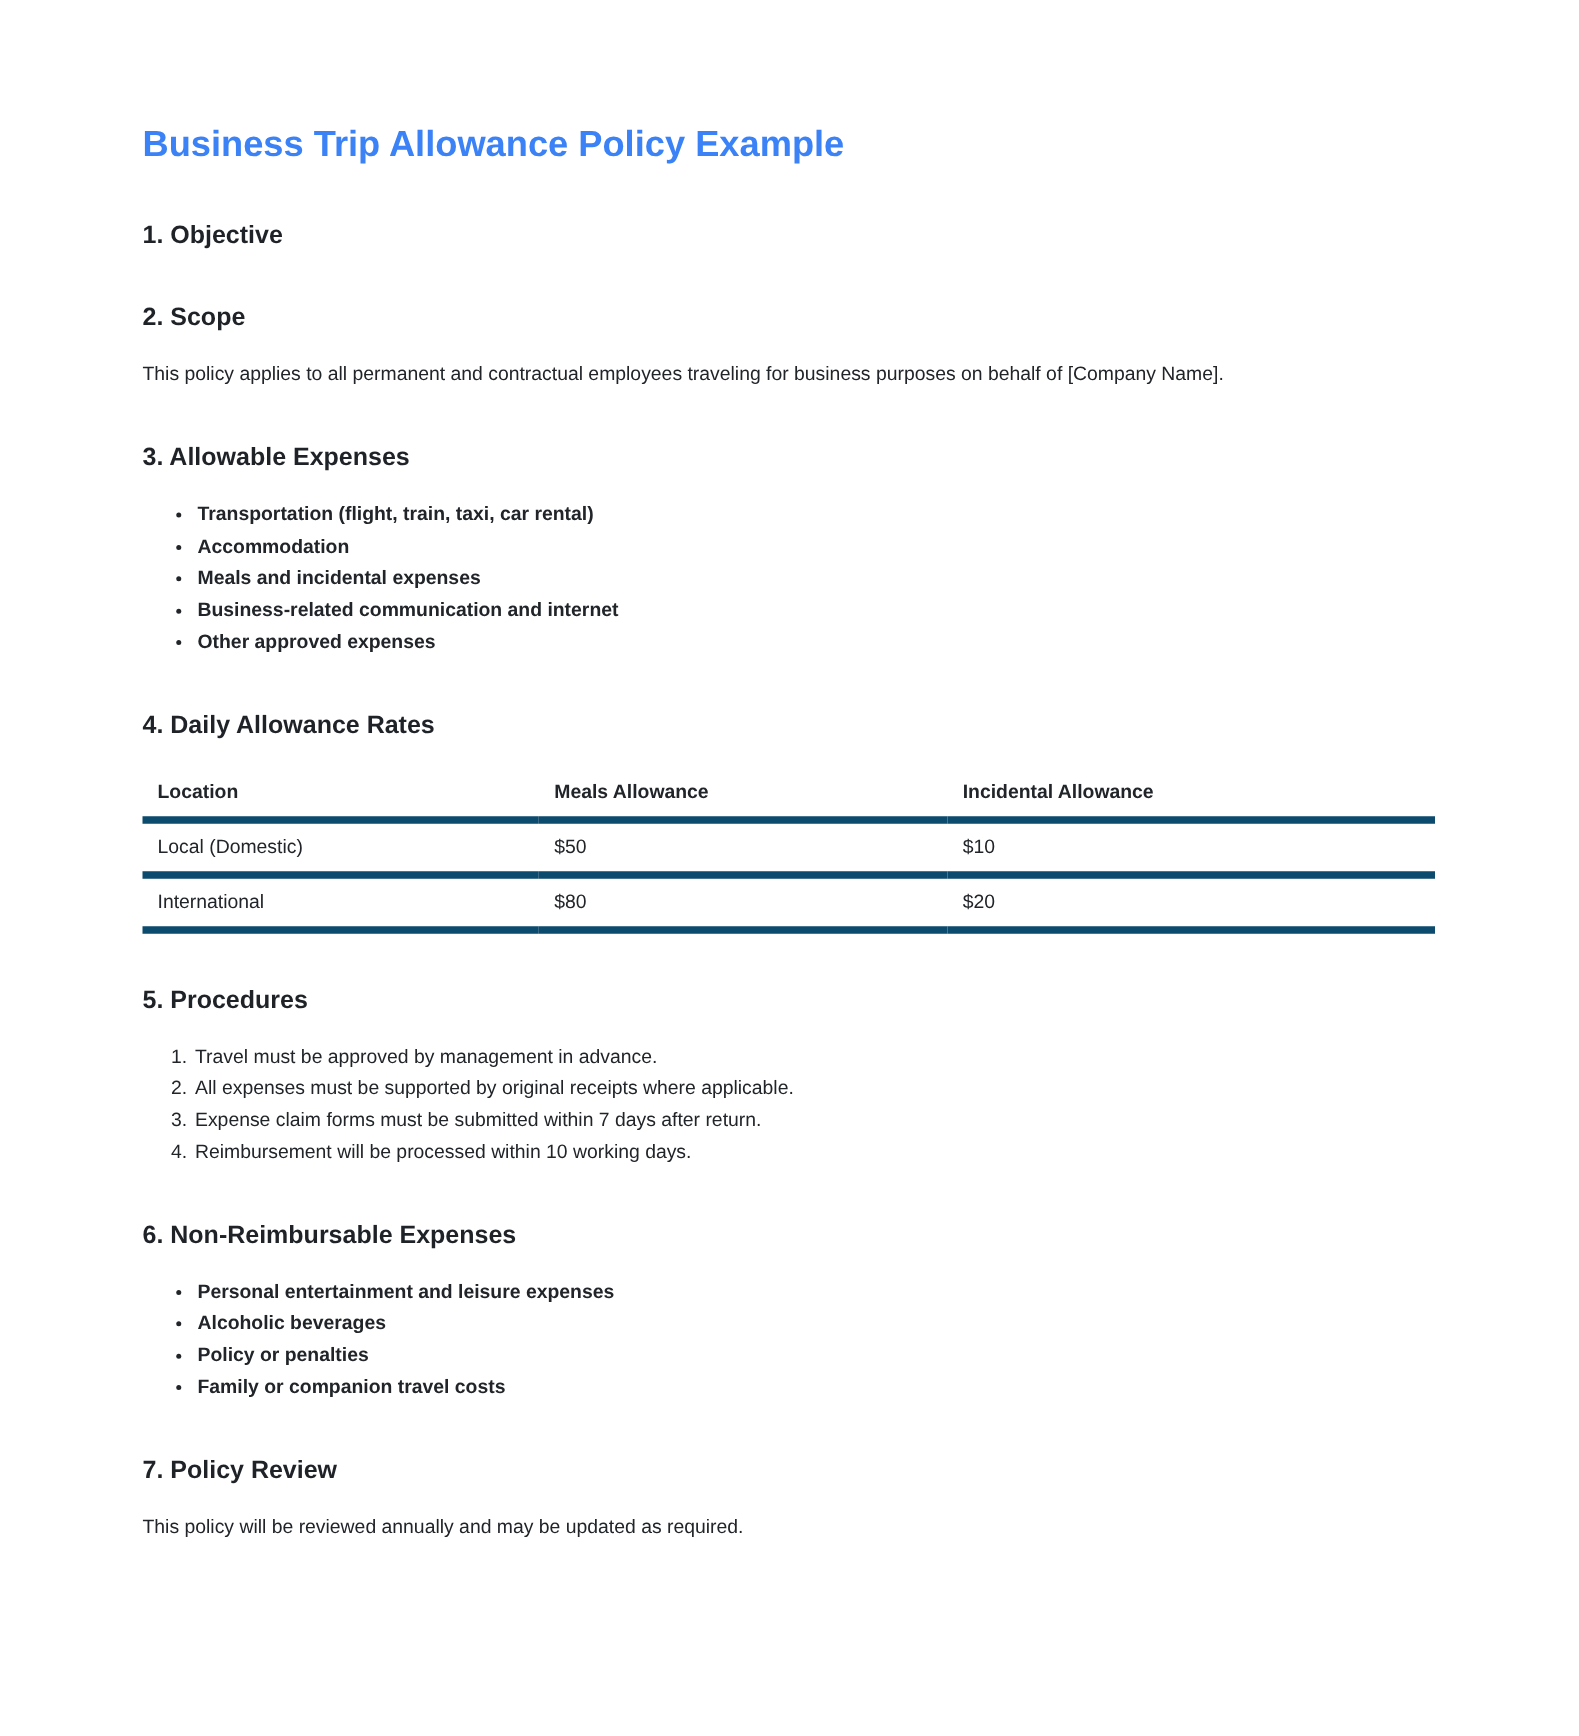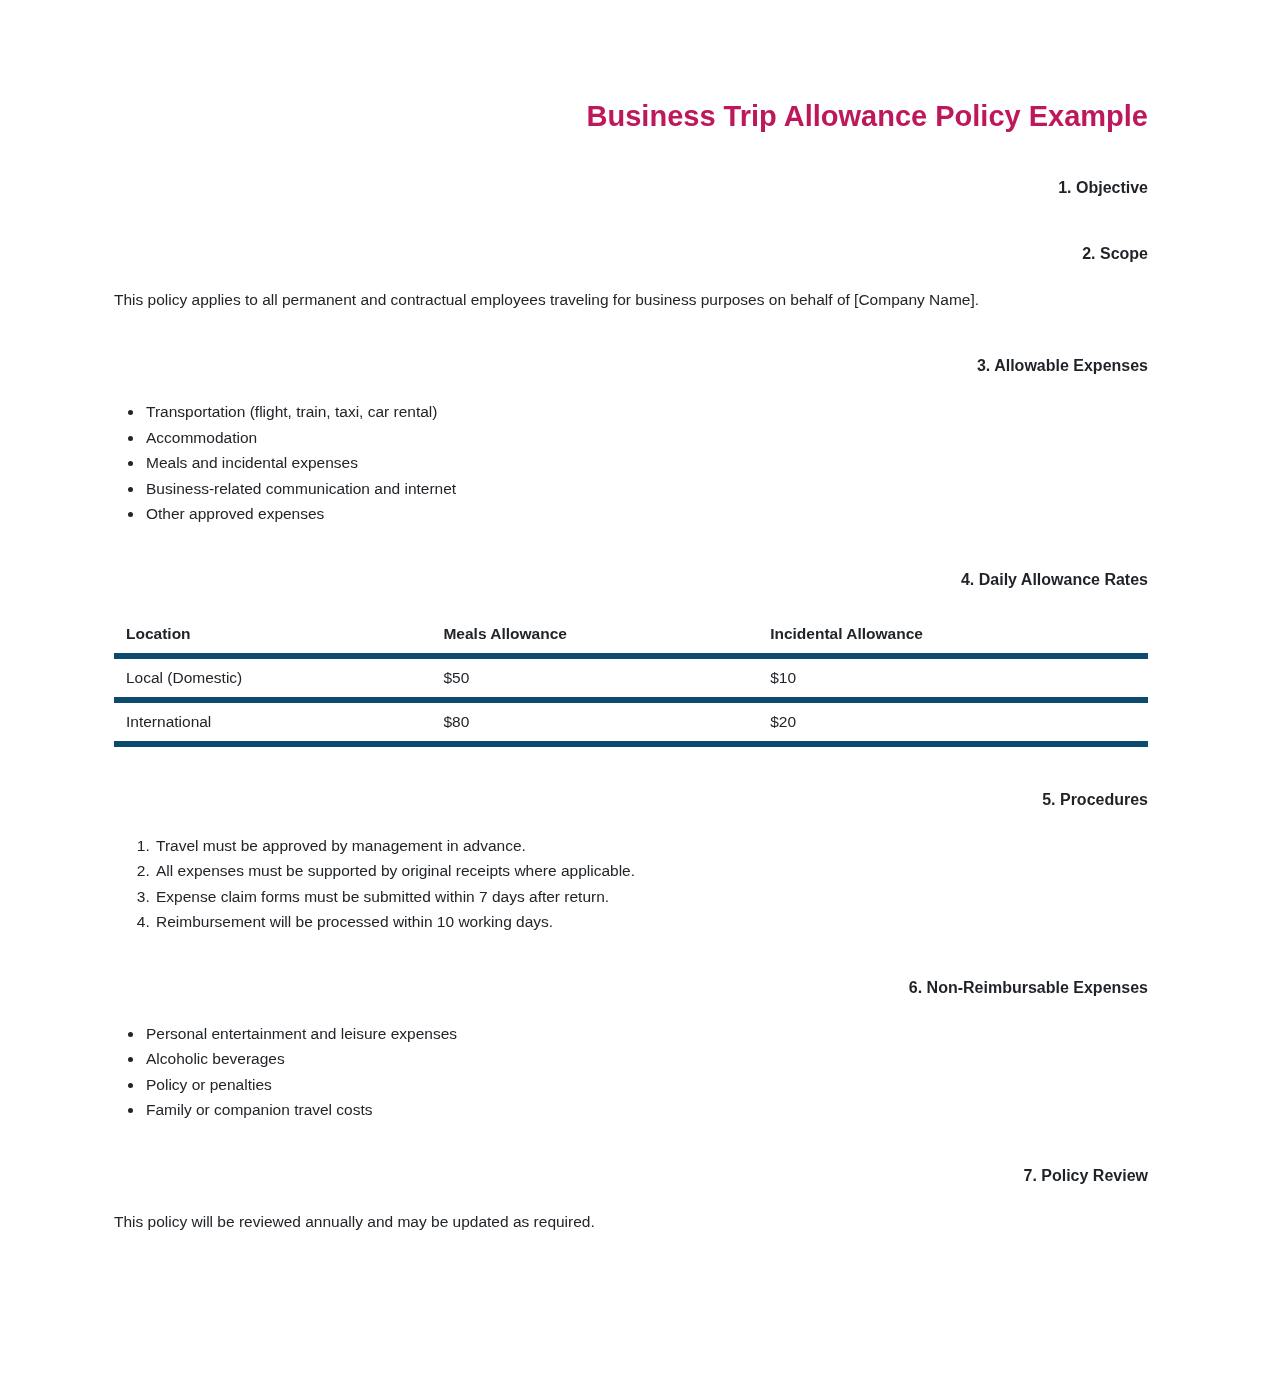--- a/index.html
+++ b/index.html
@@ -16,43 +16,42 @@
     min-height: 1389px;
     box-sizing: border-box;
     padding: 97px 115px 80px 114px;
     background: #ffffff;
   }
   h1.doc-title {
     font-size: 29px;
     line-height: 38px;
     font-weight: 700;
     margin: 0 0 40px 0;
-    color: #be185d;
-    text-align: right;
+    color: #3b82f6;
   }
   section.doc-section {
     margin: 0 0 40px 0;
   }
   h2.sec-heading {
-    font-size: 16px;
+    font-size: 20px;
     line-height: 26px;
     font-weight: 700;
     margin: 0 0 20px 0;
     color: #1f2328;
-    text-align: right;
   }
   p.sec-paragraph {
     font-size: 15.5px;
     line-height: 26px;
     margin: 0;
   }
   ul.sec-bullets {
-    margin: 4px;
+    margin: 16px;
     padding: 0 0 0 26px;
     list-style: disc;
+    font-weight: bold;
   }
   ul.sec-bullets li {
     font-size: 15.5px;
     line-height: 25.5px;
     padding-left: 2px;
   }
   ol.sec-numbered {
     margin: 16px;
     padding: 0 0 0 24px;
     list-style: decimal;

